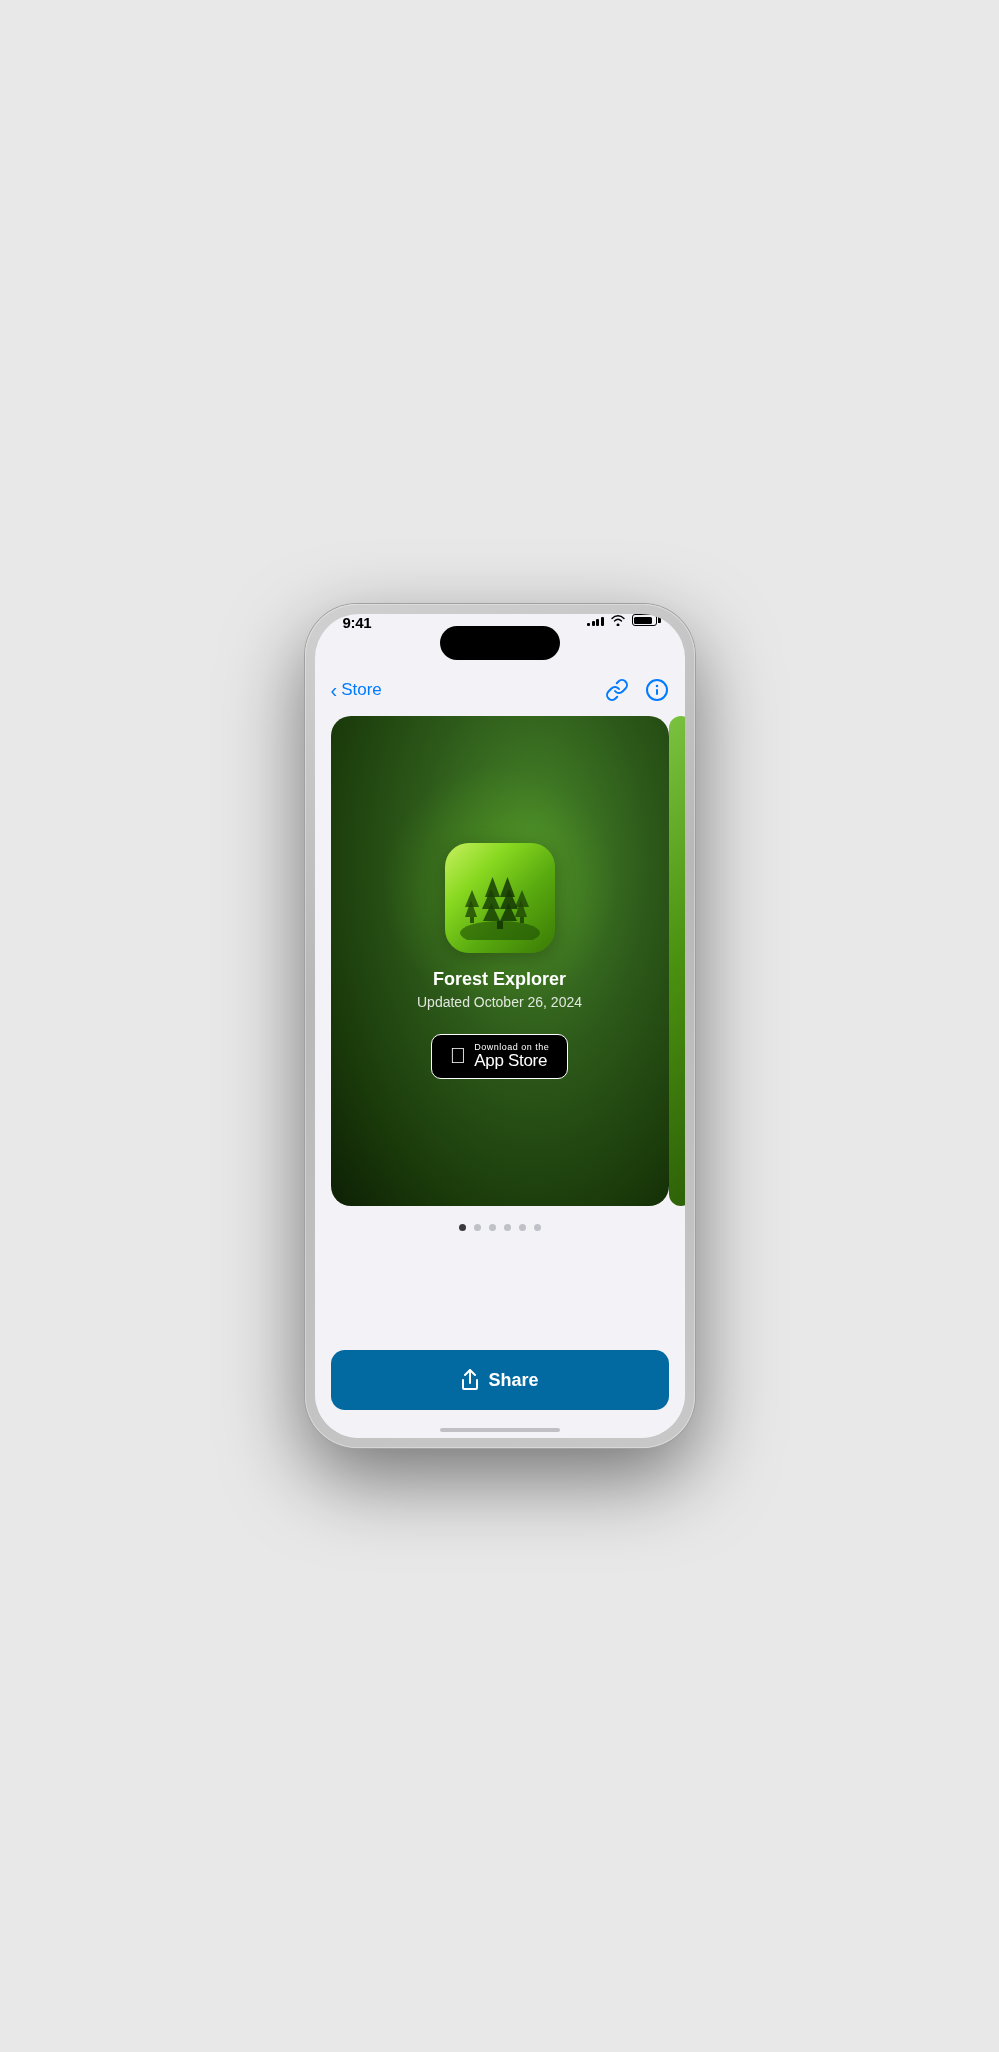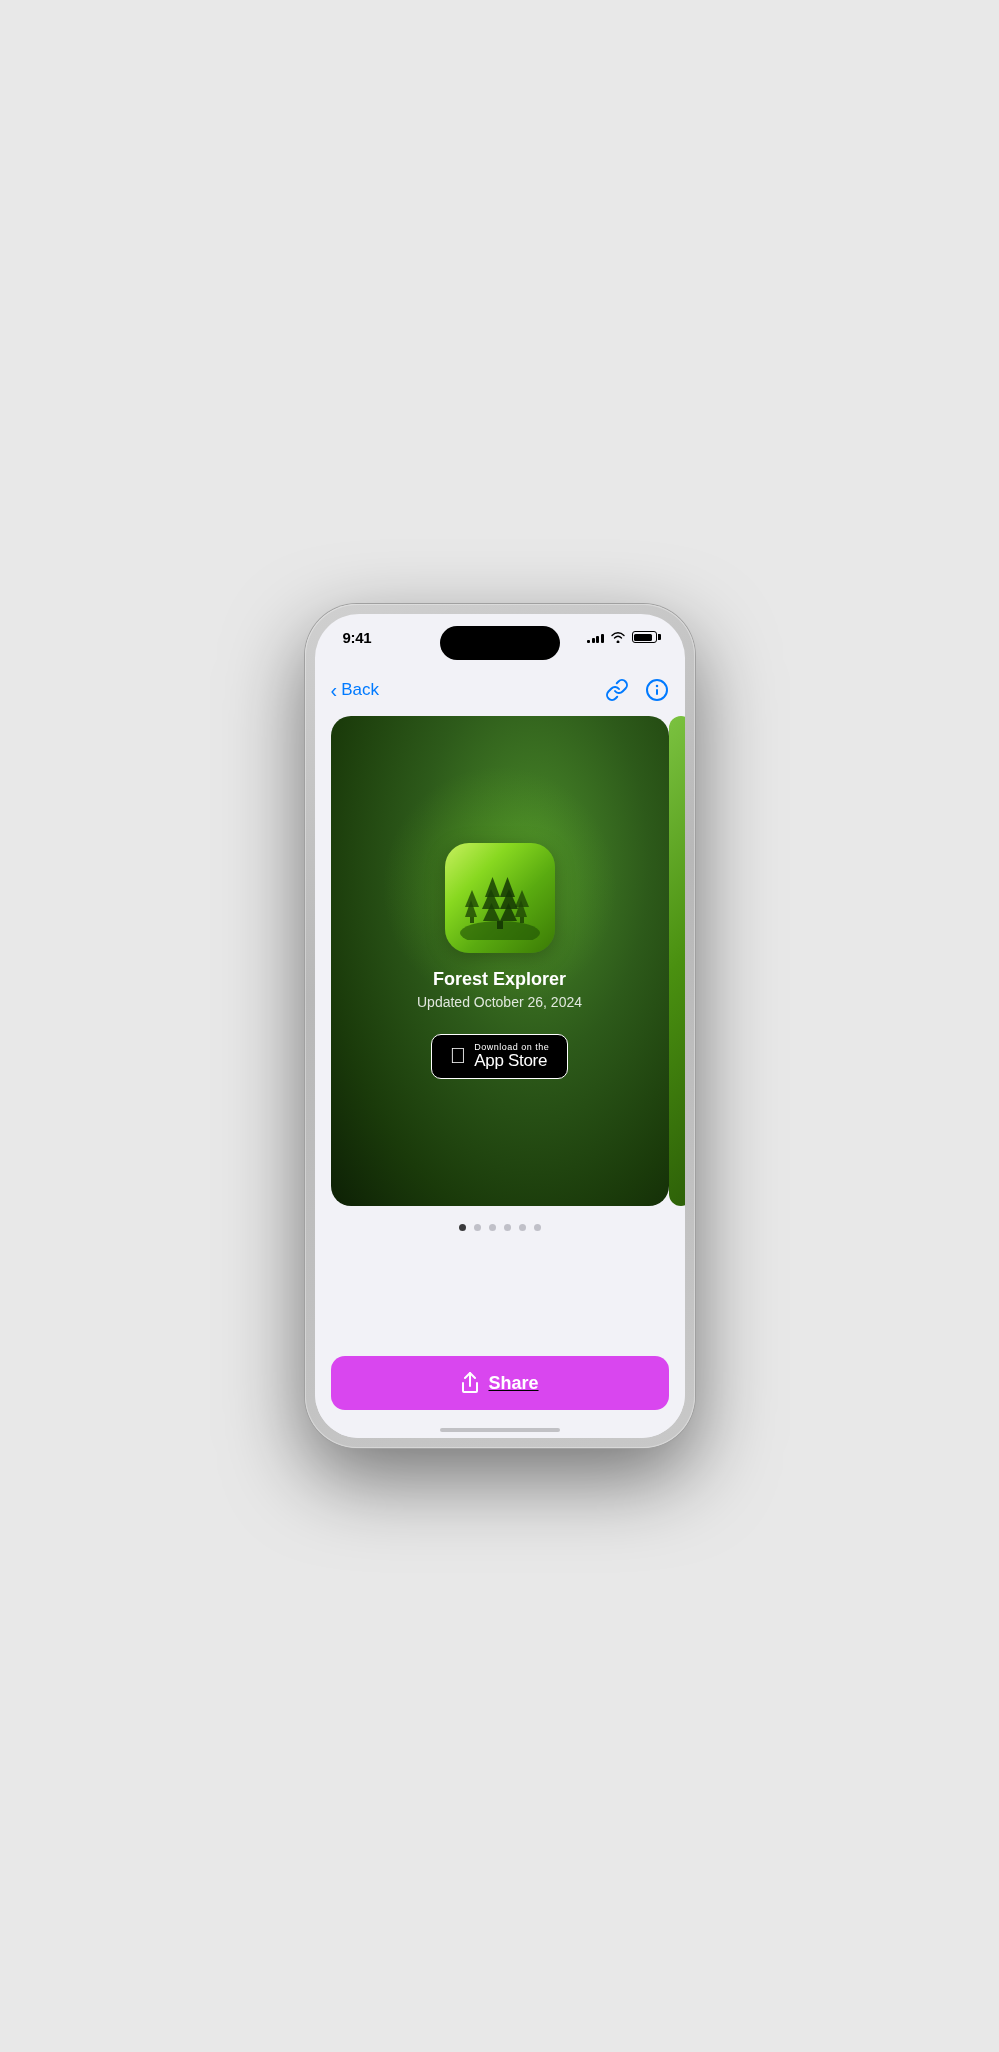--- a/index.html
+++ b/index.html
@@ -48,21 +48,21 @@
     }
 
     
     .status-bar {
       position: absolute;
       top: 0;
       left: 0;
       right: 0;
       height: 54px;
       display: flex;
-      align-items: center;
+      align-items: flex-start;
       justify-content: space-between;
       padding: 0 28px 8px;
       z-index: 50;
       gap: 45px;
     }
 
     .status-time {
       font-size: 15px;
       font-weight: 600;
       color: #000;
@@ -339,29 +339,28 @@
       position: absolute;
       bottom: 0;
       left: 0;
       right: 0;
       padding: 12px 16px 28px;
       background: #f2f2f7;
     }
 
     .share-button {
       width: 100%;
-      height: 54px;
-      background: #d946ef;
+      height: 60px;
+      background: #0369a1;
       border-radius: 14px;
       display: flex;
       align-items: center;
       justify-content: center;
       gap: 8px;
       cursor: pointer;
-      text-decoration: underline;
     }
 
     .share-label {
       color: #fff;
       font-size: 18px;
       font-weight: 600;
     }
 
     
     .home-indicator {
@@ -400,21 +399,21 @@
         </svg>
         <div class="battery-icon">
           <div class="battery-fill"></div>
         </div>
       </div>
     </div>
 
     <div class="nav-bar">
       <div class="nav-back">
         <span class="nav-back-chevron">‹</span>
-        <span>Back</span>
+        <span>Store</span>
       </div>
       <div class="nav-actions">
         <div class="nav-icon-btn">
           <svg width="24" height="24" viewBox="0 0 24 24" fill="none">
             <path d="M10 13a5 5 0 0 0 7.54.54l3-3a5 5 0 0 0-7.07-7.07l-1.72 1.71" stroke="#007AFF" stroke-width="2" stroke-linecap="round" stroke-linejoin="round"></path>
             <path d="M14 11a5 5 0 0 0-7.54-.54l-3 3a5 5 0 0 0 7.07 7.07l1.71-1.71" stroke="#007AFF" stroke-width="2" stroke-linecap="round" stroke-linejoin="round"></path>
           </svg>
         </div>
         <div class="nav-icon-btn">
           <svg width="24" height="24" viewBox="0 0 24 24" fill="none">

